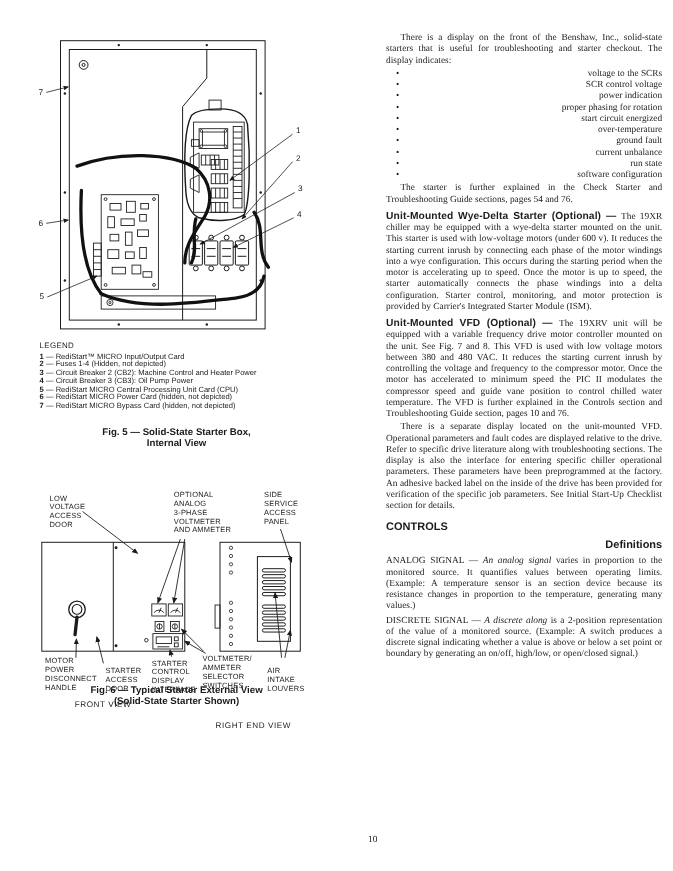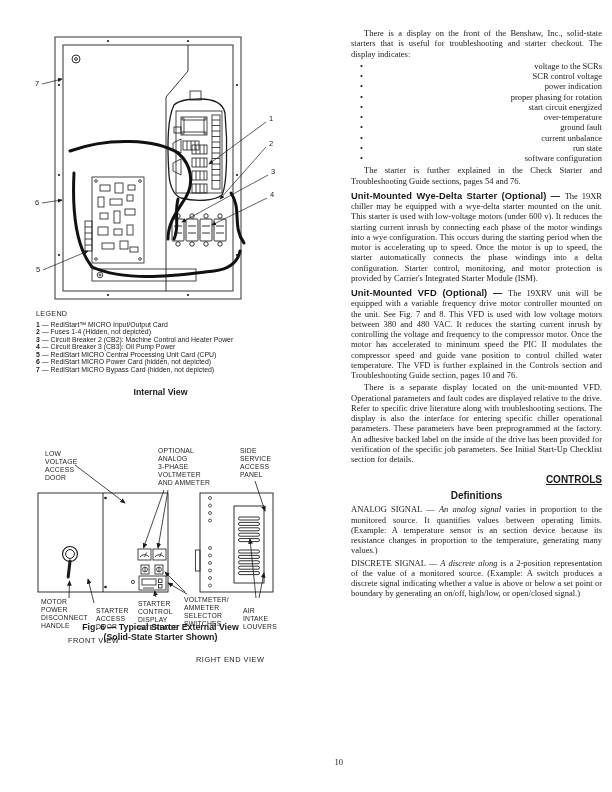--- a/index.html
+++ b/index.html
@@ -7,22 +7,22 @@
         font-family:"Liberation Serif",serif;color:#1b1b1b;}
   
   .col-right{position:absolute;left:303px;top:28px;width:251px;margin-left:48px;}
   .body{margin:0;text-align:justify;font:8.5px/10.25px "Liberation Serif",serif;color:#1b1b1b;}
   .ind{text-indent:13px;margin-top:2px;}
   .bullets{list-style:none;margin:2px 0 0 0;padding:0;}
   .bullets li{position:relative;padding-left:24px;font:8.5px/10.25px "Liberation Serif",serif;text-align:right;}
   .bullets li::before{content:"\2022";position:absolute;left:9px;}
   .sect{margin-top:5px;}
   .h-run{font:bold 9.3px/10.25px "Liberation Sans",sans-serif;letter-spacing:0.1px;}
-  .controls{font:bold 10px/11px "Liberation Sans",sans-serif;text-align:right;margin:10px 0 5px 0;text-decoration:underline;}
-  .defs{font:bold 10px/11px "Liberation Sans",sans-serif;margin:0 0 3px 0;text-align:center;}
+  .controls{font:bold 10px/11px "Liberation Sans",sans-serif;text-align:left;margin:10px 0 5px 0;}
+  .defs{font:bold 10px/11px "Liberation Sans",sans-serif;margin:0 0 3px 0;text-align:right;}
   
   .fig5-svg{position:absolute;left:28px;top:25px;}
   .legend{position:absolute;left:36px;top:310px;width:250px;font:6.9px/7.5px "Liberation Sans",sans-serif;}
   .legend-title{font-size:7.2px;margin-bottom:3px;letter-spacing:0.3px;}
   .legend-item b{font-weight:bold;}
   .fig-caption{position:absolute;left:28px;width:265px;text-align:center;
                font:bold 8.8px/10px "Liberation Sans",sans-serif;}
   .cap5{top:387px;}
   .cap6{top:622px;}
   .fig6-svg{position:absolute;left:28px;top:440px;}
@@ -172,20 +172,21 @@
     <div class="legend-item"><b>1</b> <span>— RediStart™ MICRO Input/Output Card</span></div>
     <div class="legend-item"><b>2</b> <span>— Fuses 1-4 (Hidden, not depicted)</span></div>
     <div class="legend-item"><b>3</b> <span>— Circuit Breaker 2 (CB2): Machine Control and Heater Power</span></div>
     <div class="legend-item"><b>4</b> <span>— Circuit Breaker 3 (CB3): Oil Pump Power</span></div>
     <div class="legend-item"><b>5</b> <span>— RediStart MICRO Central Processing Unit Card (CPU)</span></div>
     <div class="legend-item"><b>6</b> <span>— RediStart MICRO Power Card (hidden, not depicted)</span></div>
     <div class="legend-item"><b>7</b> <span>— RediStart MICRO Bypass Card (hidden, not depicted)</span></div>
   </div>
 
   <div class="fig-caption cap5">
+    <div>Fig. 5 — Solid-State Starter Box,</div>
     <div>Internal View</div>
   </div>
 
   <svg class="fig6-svg" width="265" height="212" viewBox="0 0 265 212">
     <defs>
       <marker id="ah6" markerWidth="7" markerHeight="6" refX="6" refY="3" orient="auto">
         <path d="M0,0 L7,3 L0,6 Z" fill="#1b1b1b"></path>
       </marker>
     </defs>
 

